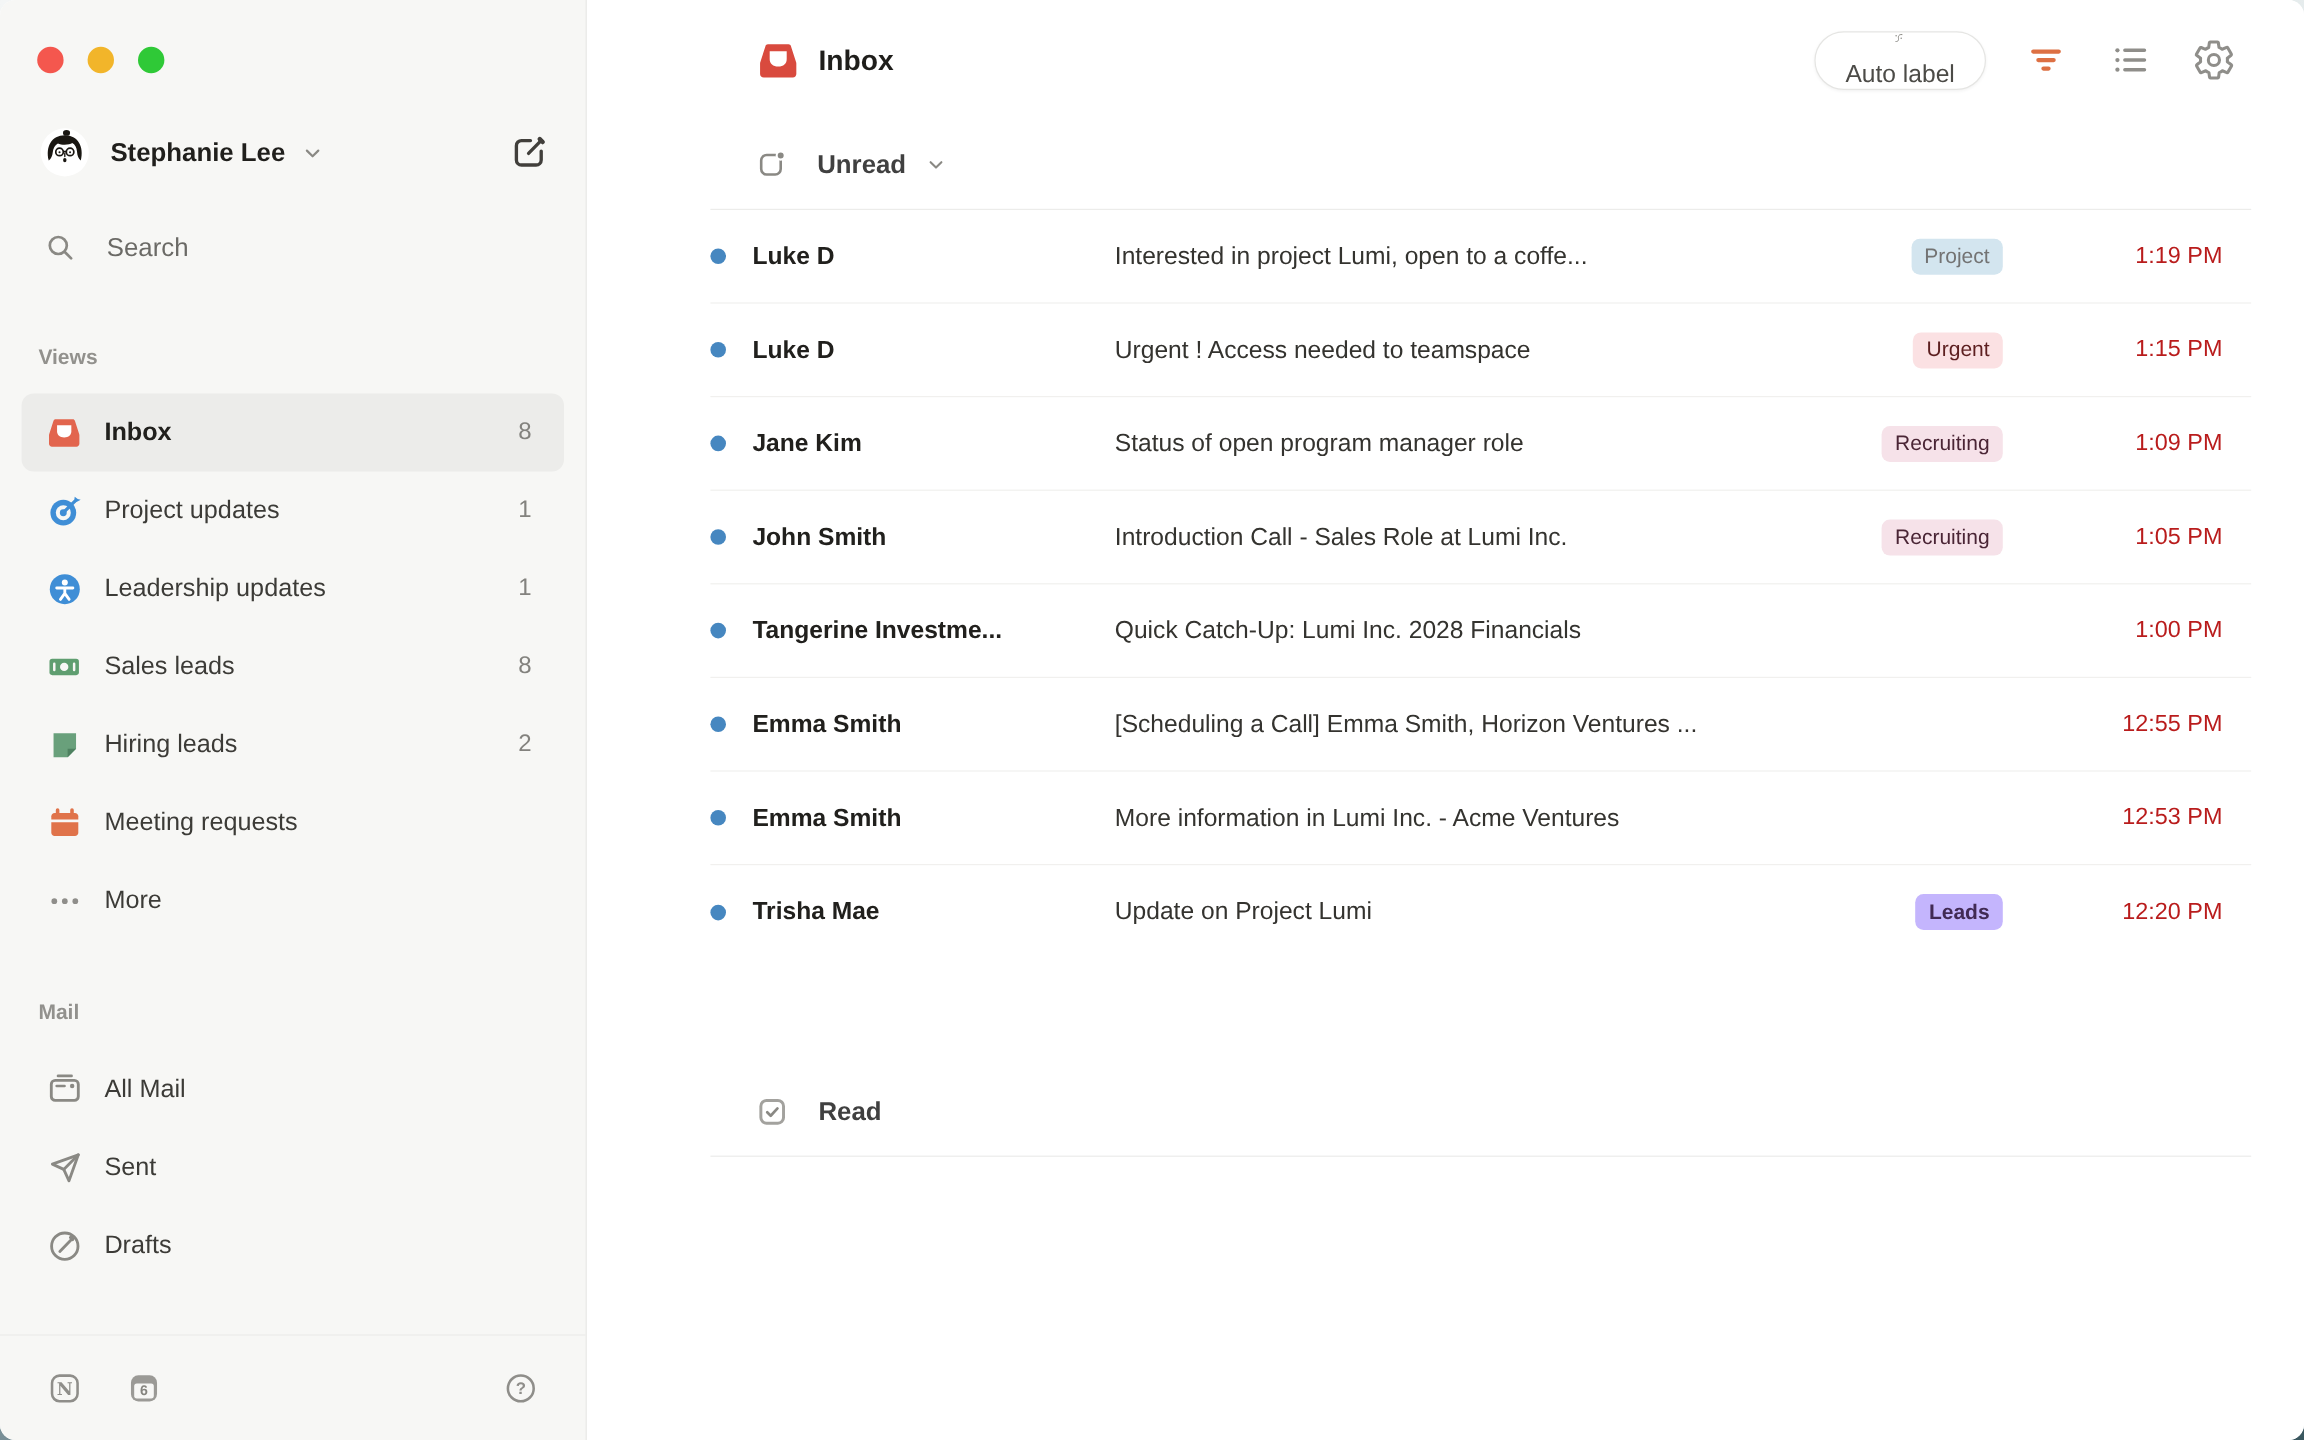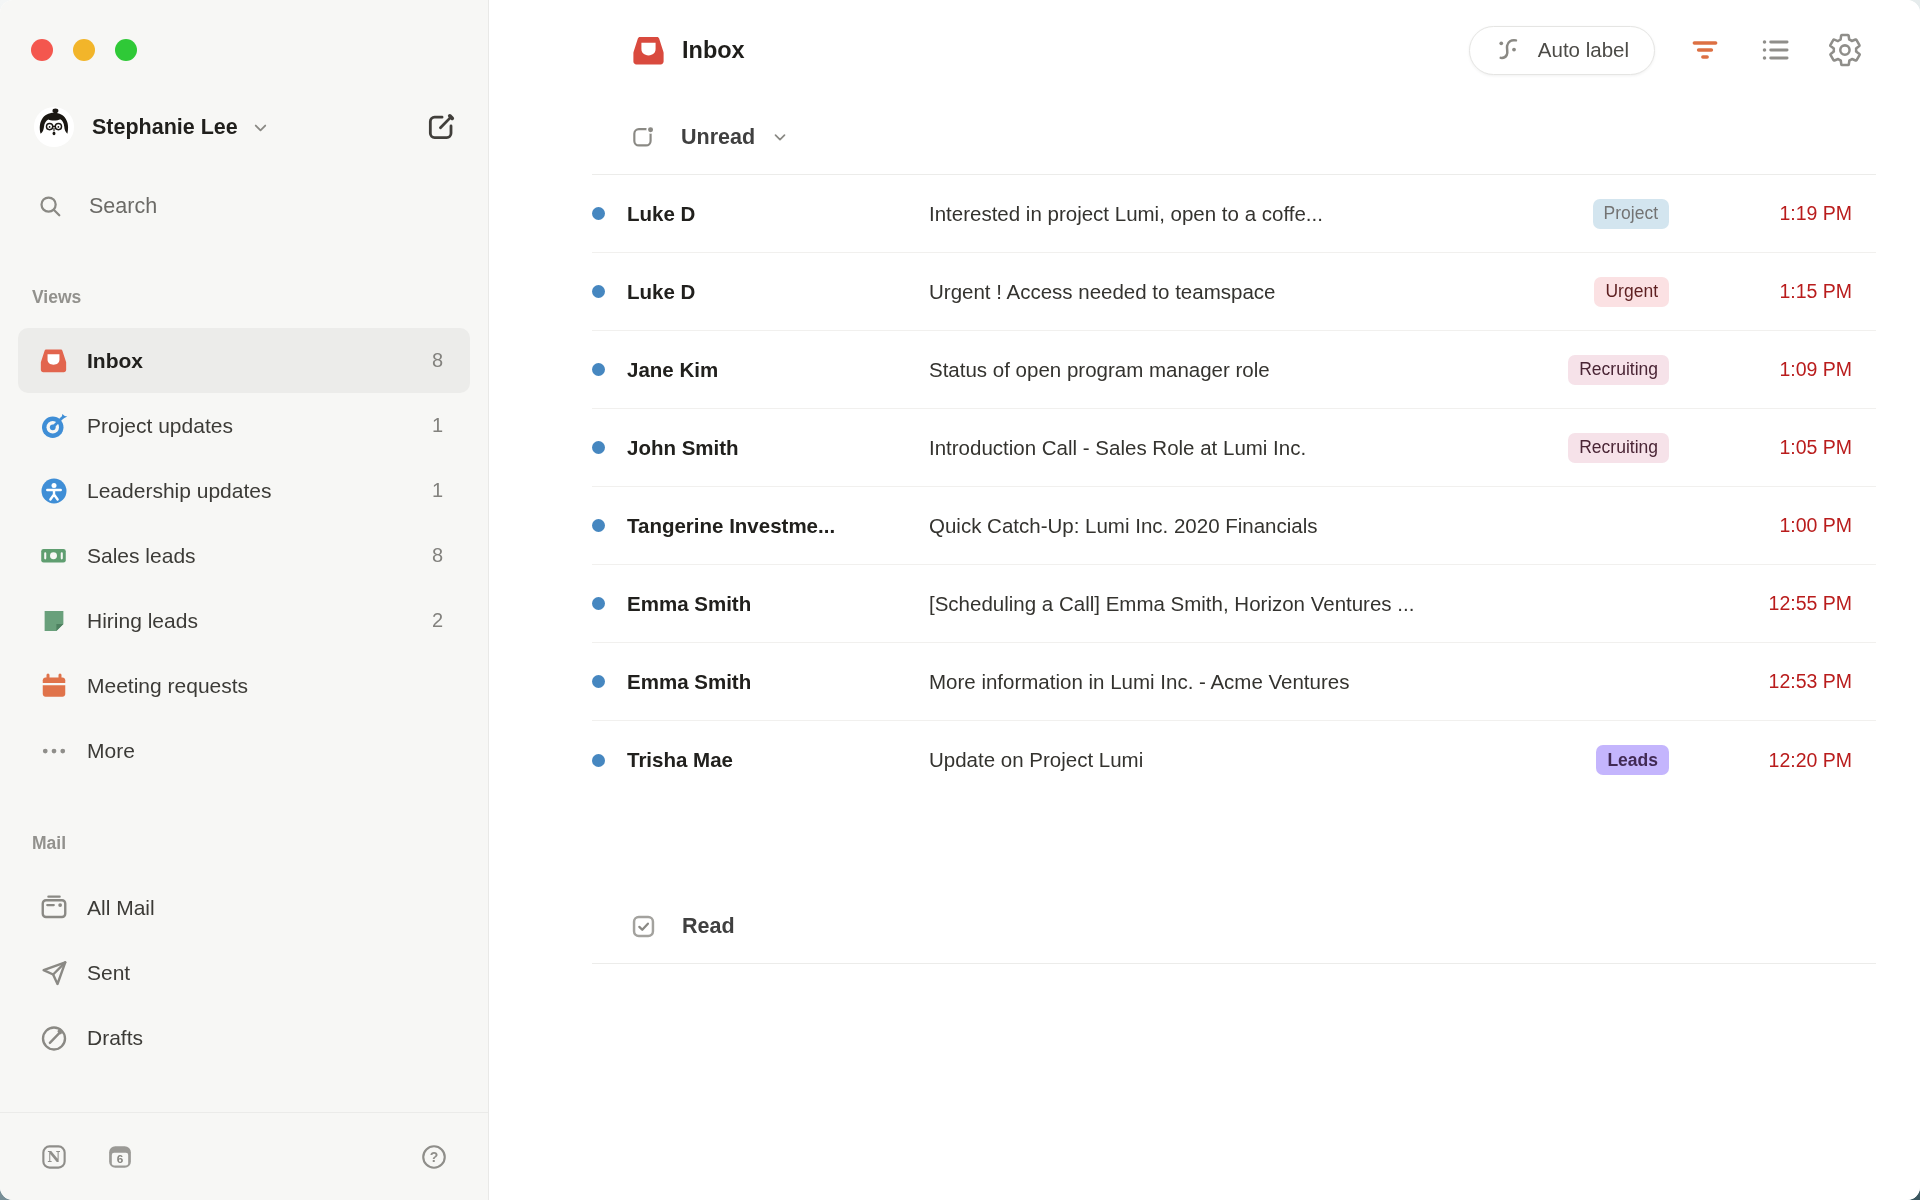--- a/index.html
+++ b/index.html
@@ -51,21 +51,21 @@
   .help-btn { margin-left:auto; width:28px; height:28px; }
 
   
   .main { flex:1; background:#fff; display:flex; flex-direction:column; }
   .main-header { display:flex; align-items:center; height:100px; padding:0 55px 0 141px; }
   .main-title { margin-left:15px; font-size:23.5px; font-weight:bold; color:#1f1e1b; }
   .header-controls { margin-left:auto; display:flex; align-items:center; gap:30px; }
   .auto-label-pill {
     display:flex; align-items:center; gap:13px; height:49px; padding:0 25px;
     border:1px solid #e5e5e3; border-radius:25px; background:#fff;
-    box-shadow:0 1px 3px rgba(15,15,15,.06); font-size:20.5px; color:#4c4b47;
+    box-shadow:0 1px 3px rgba(15,15,15,.06); font-size:20.5px; color:#4c4b47;flex-direction:column;
   }
   .icon-btn { width:40px; height:40px; display:flex; align-items:center; justify-content:center; }
 
   .list-header { display:flex; align-items:center; height:74px; margin-left:141px; }
   .list-header .lh-label { margin-left:25px; font-size:21.5px; font-weight:bold; color:#404040; }
   .list-header .chev { margin-left:16px; }
   .list-divider { height:1px; background:#ececea; margin:0 44px 0 103px; }
 
   .email-list { margin:0 44px 0 103px; }
   .email-row { display:flex; align-items:center; height:78px; border-bottom:1px solid #f1f0ee; }
@@ -366,21 +366,21 @@
         <span class="subject">Introduction Call - Sales Role at Lumi Inc.</span>
         <span class="badge" style="background: rgb(246, 226, 233); color: rgb(74, 37, 53);">Recruiting</span>
         <span class="time">1:05 PM</span>
       </div>
 
       <div class="email-row">
         <span class="dot-col">
             <span class="unread-dot"></span>
           </span>
         <span class="sender">Tangerine Investme...</span>
-        <span class="subject">Quick Catch-Up: Lumi Inc. 2020 Financials</span>
+        <span class="subject">Quick Catch-Up: Lumi Inc. 2028 Financials</span>
 
         <span class="time">1:00 PM</span>
       </div>
 
       <div class="email-row">
         <span class="dot-col">
             <span class="unread-dot"></span>
           </span>
         <span class="sender">Emma Smith</span>
         <span class="subject">[Scheduling a Call] Emma Smith, Horizon Ventures ...</span>

